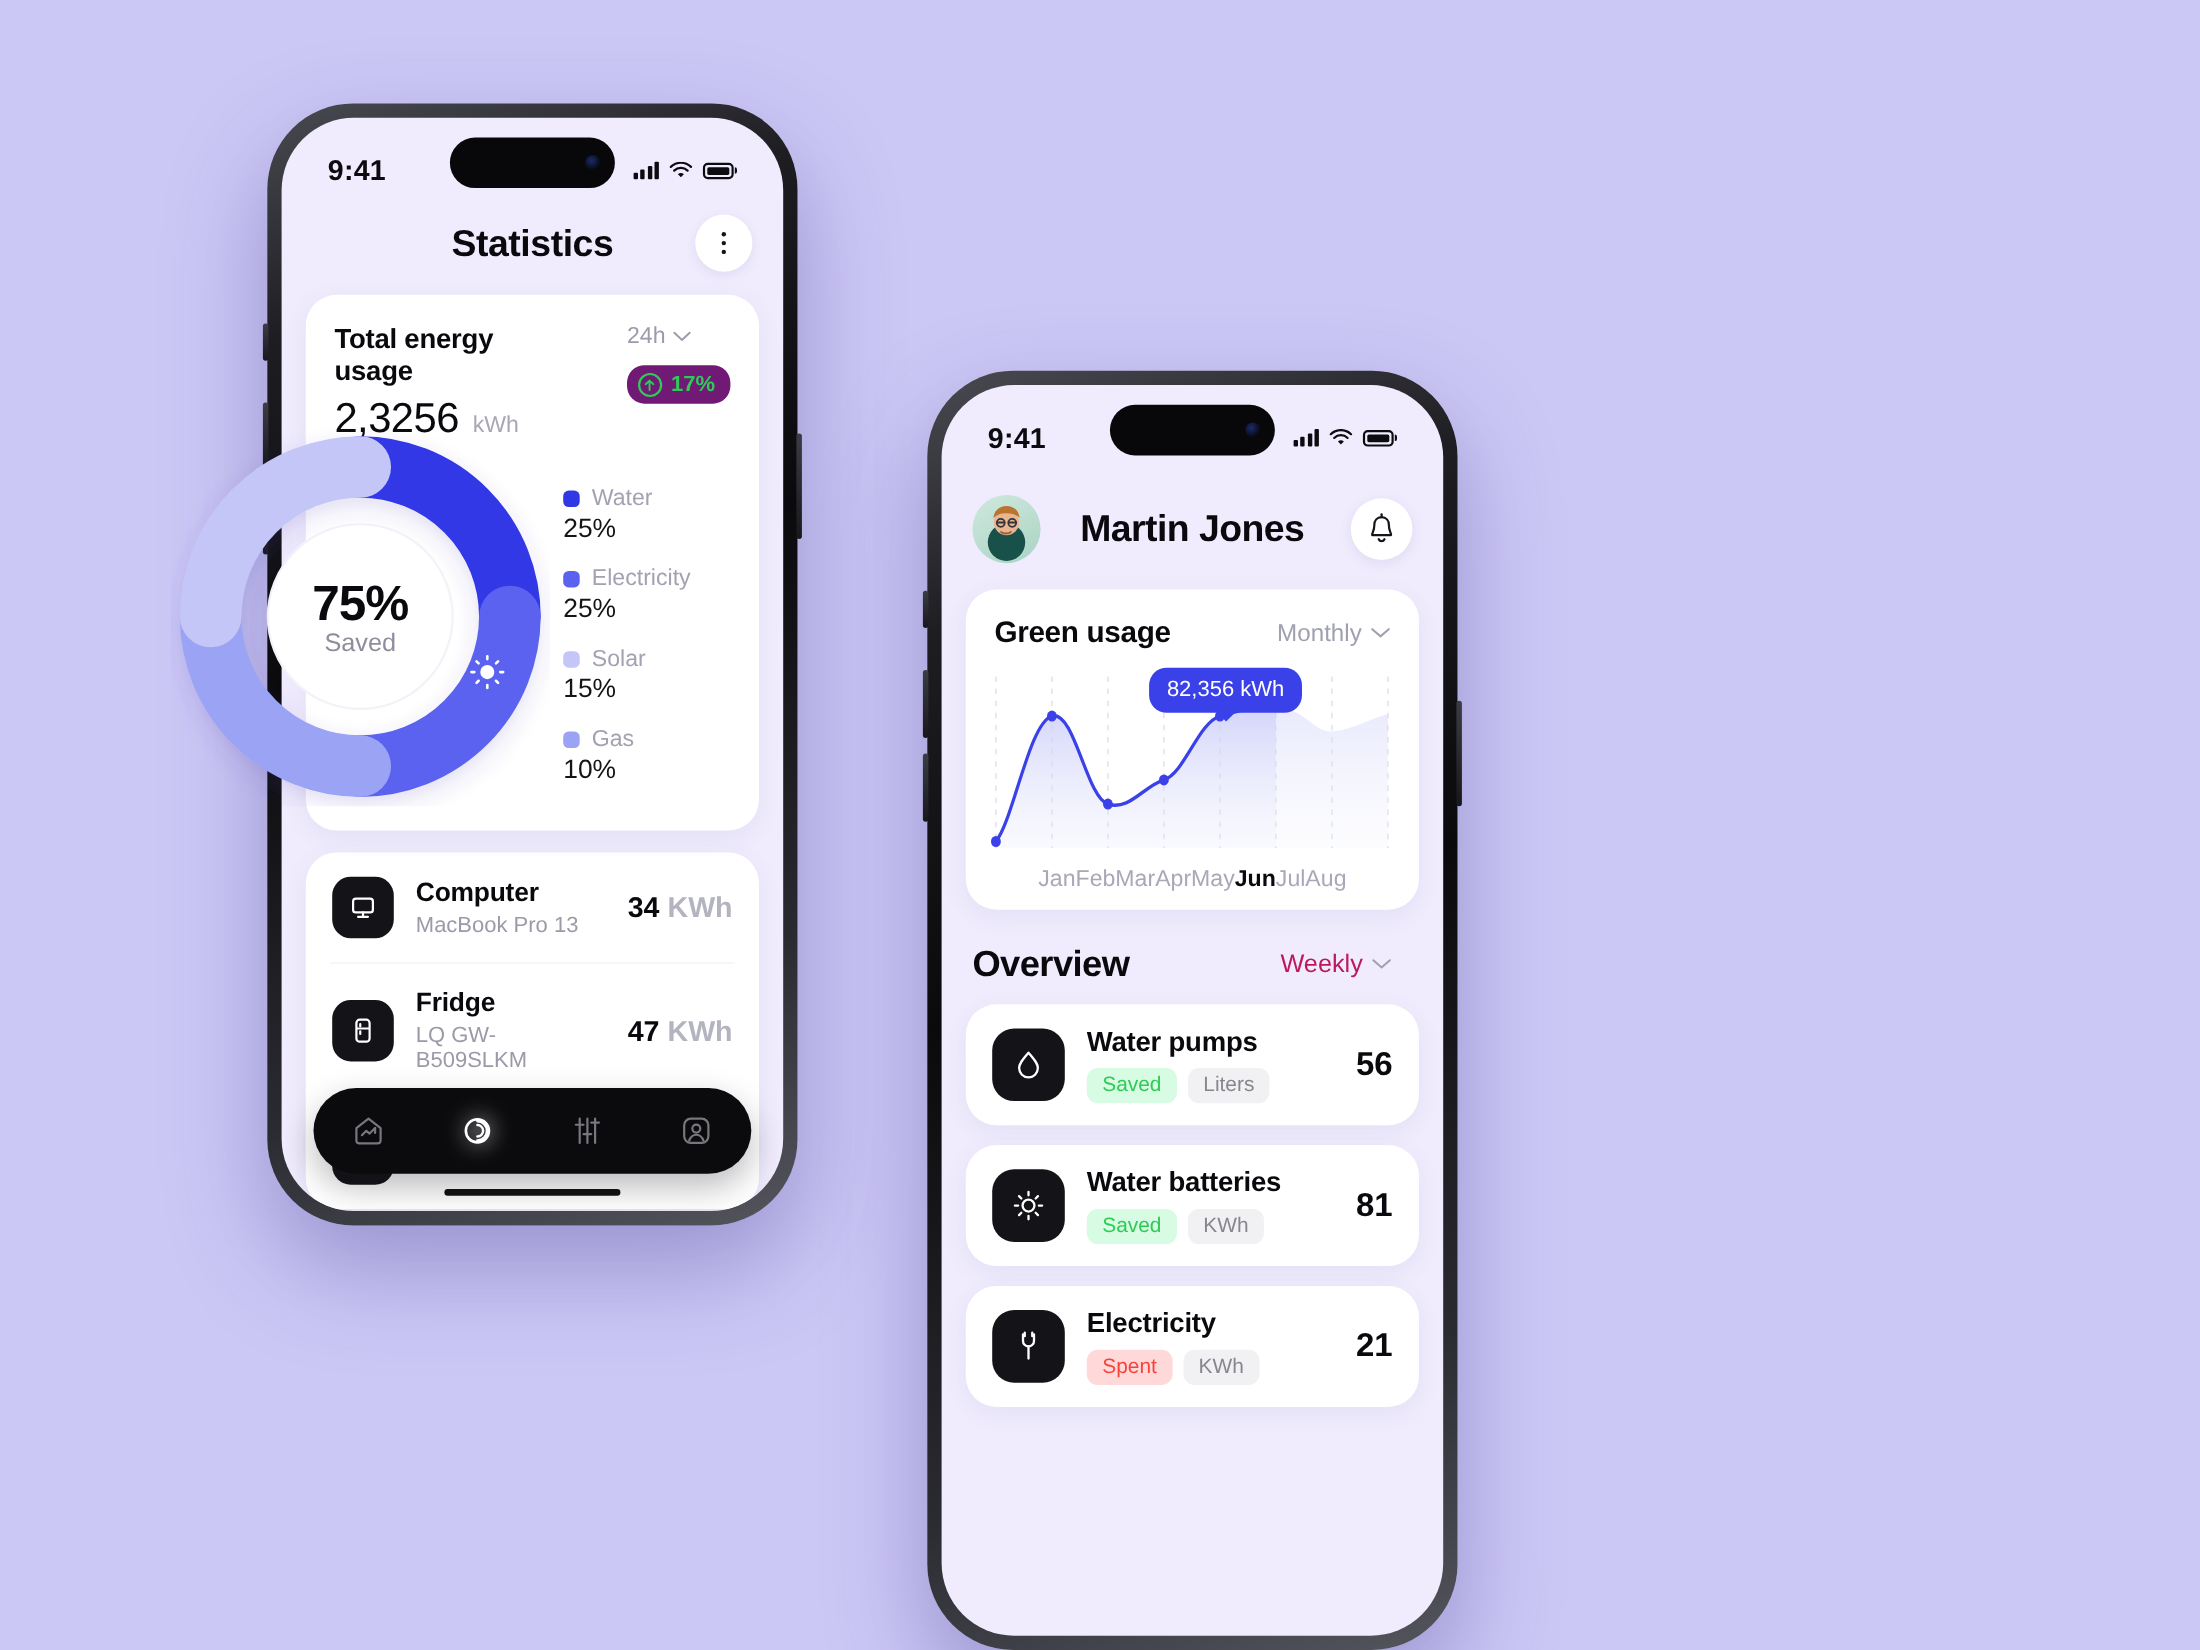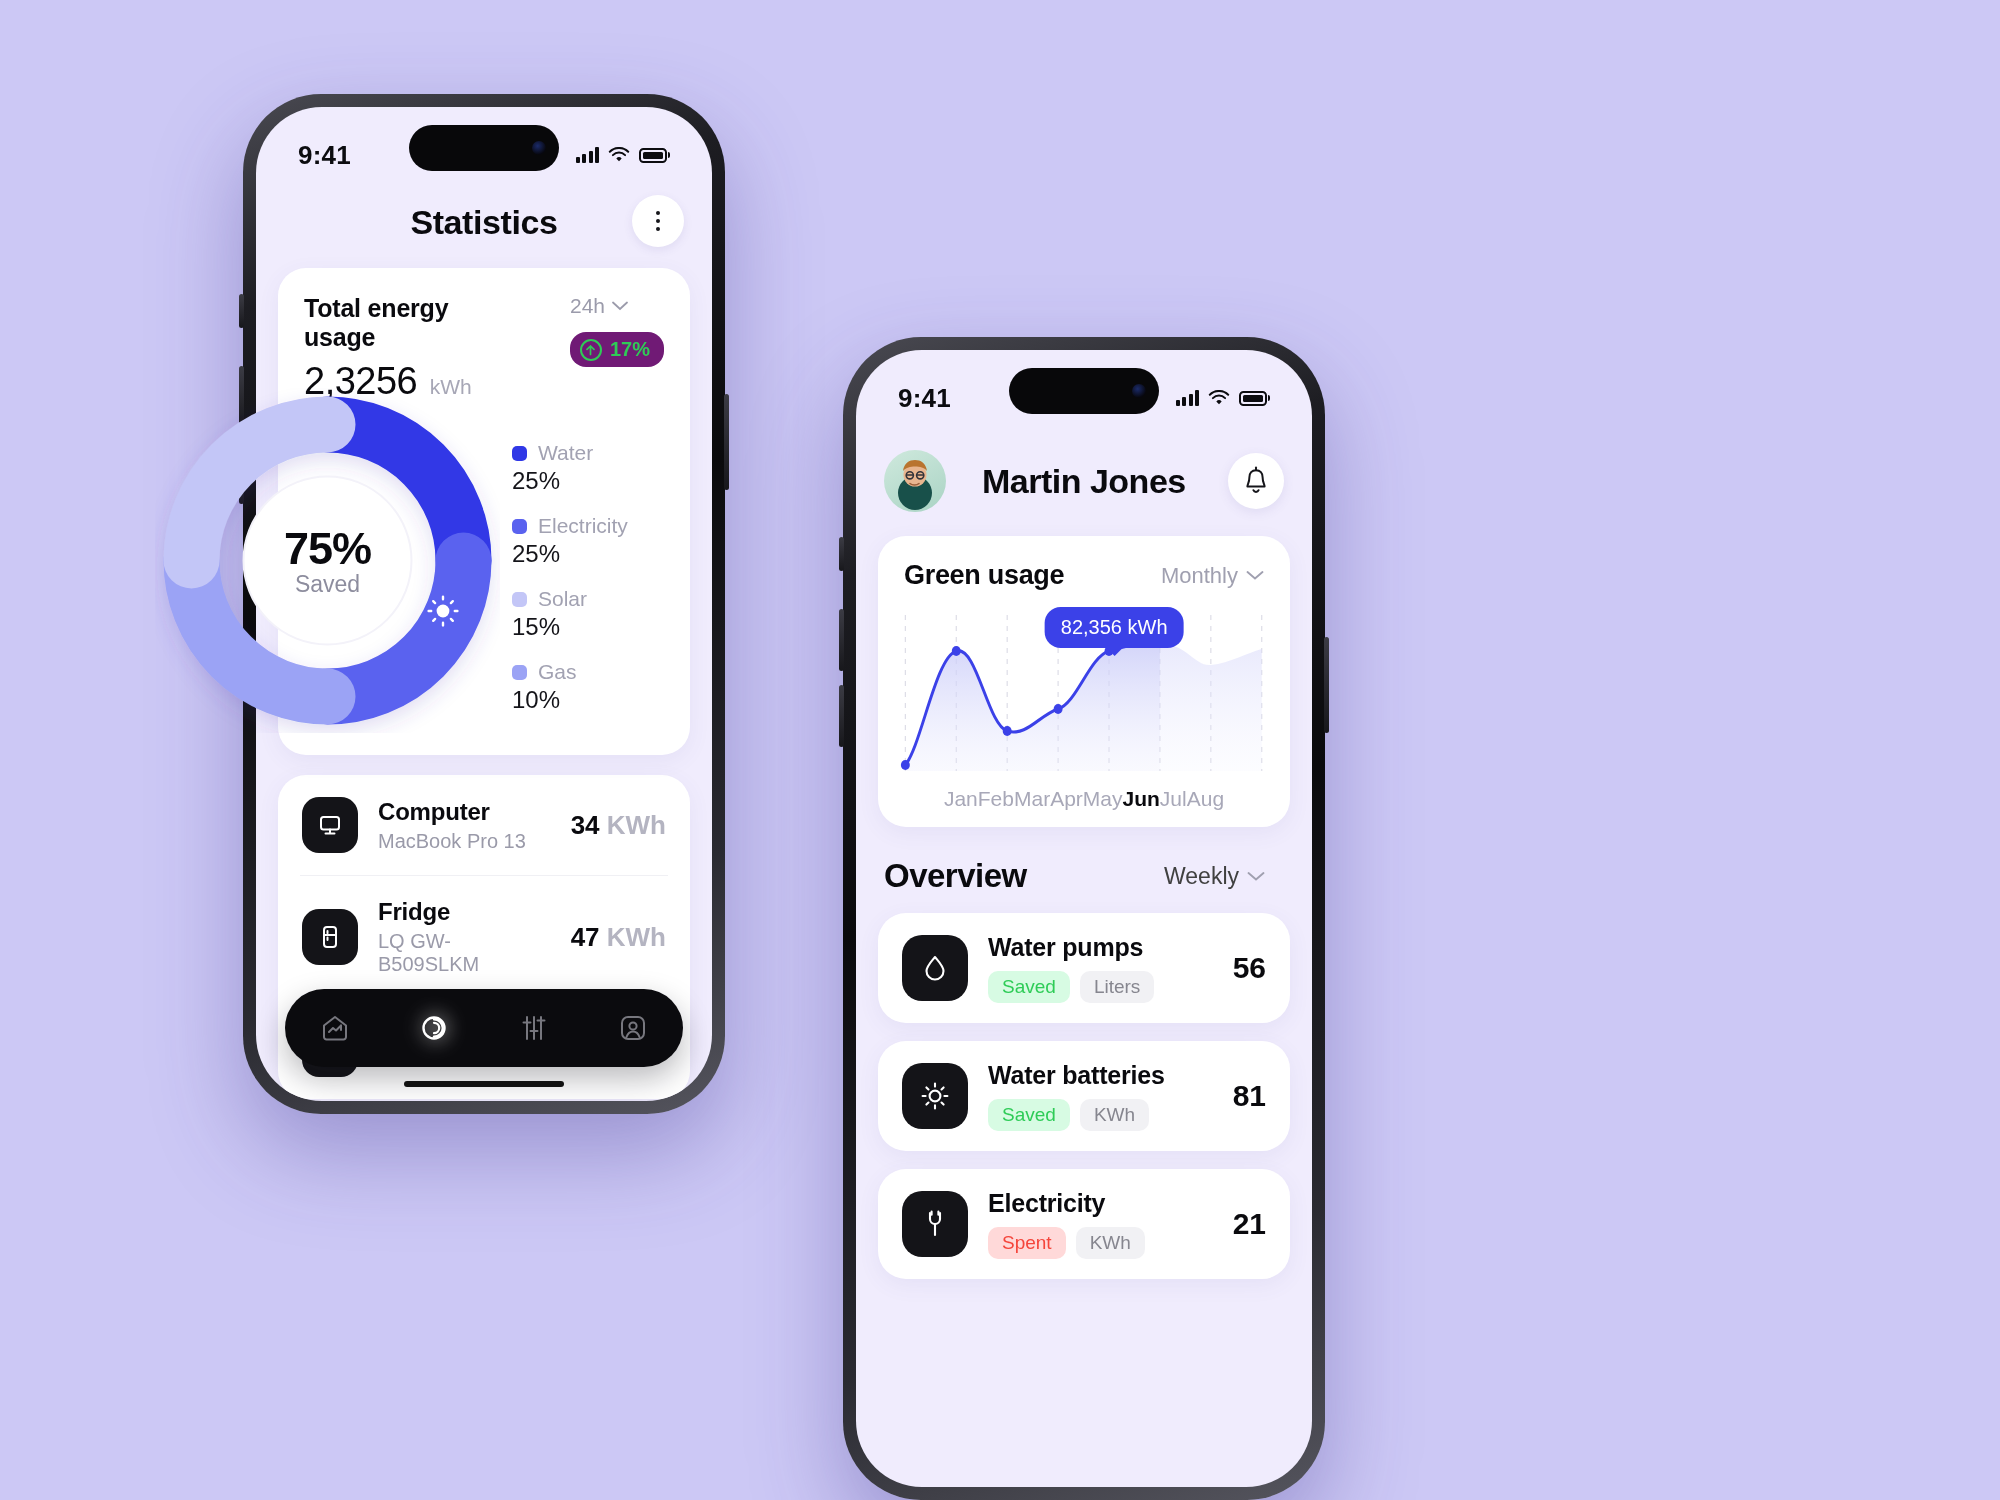--- a/index.html
+++ b/index.html
@@ -159,21 +159,21 @@
     content:""; position:absolute; left:50%; transform:translateX(-50%);
     bottom:-8px; border-left: 9px solid transparent; border-right: 9px solid transparent;
     border-top: 9px solid #3b41e8;
   }
   .x-axis { display:flex; justify-content:center; padding: 6px 4px 0 4px; }
   .x-axis span { font-size: 21px; color:#a8a8b8; }
   .x-axis span.on { color:#0a0a0e; font-weight:700; }
 
   .overview-head { display:flex; align-items:center; justify-content:space-between; padding: 30px 47px 0 28px; }
   .ov-title { font-size: 33px; font-weight:800; color:#0a0a0e; letter-spacing:-.5px; }
-  .ov-period { display:flex; align-items:center; gap:8px; font-size: 23px; color:#404040; }
+  .ov-period { display:flex; align-items:center; gap:8px; font-size: 23px; color:#be185d; }
   .ov-card { margin: 18px 22px 0 22px; padding: 20px 24px; display:flex; align-items:center; gap: 20px; }
   .ov-icon { width: 66px; height: 66px; border-radius: 20px; background:#141418; flex:none;
              display:flex; align-items:center; justify-content:center; }
   .ov-name { font-size: 25px; font-weight:800; color:#0a0a0e; letter-spacing:-.2px; }
   .ov-tags { display:flex; gap: 10px; margin-top: 9px; }
   .tag { font-size: 19px; padding: 5px 14px; border-radius: 10px; }
   .tag.saved { background:#d7fbe3; color:#2ecc57; }
   .tag.spent { background:#ffd9d9; color:#f5453b; }
   .tag.unit  { background:#f1f1f4; color:#86868f; }
   .ov-val { margin-left:auto; font-size: 30px; font-weight:800; color:#0a0a0e; }

